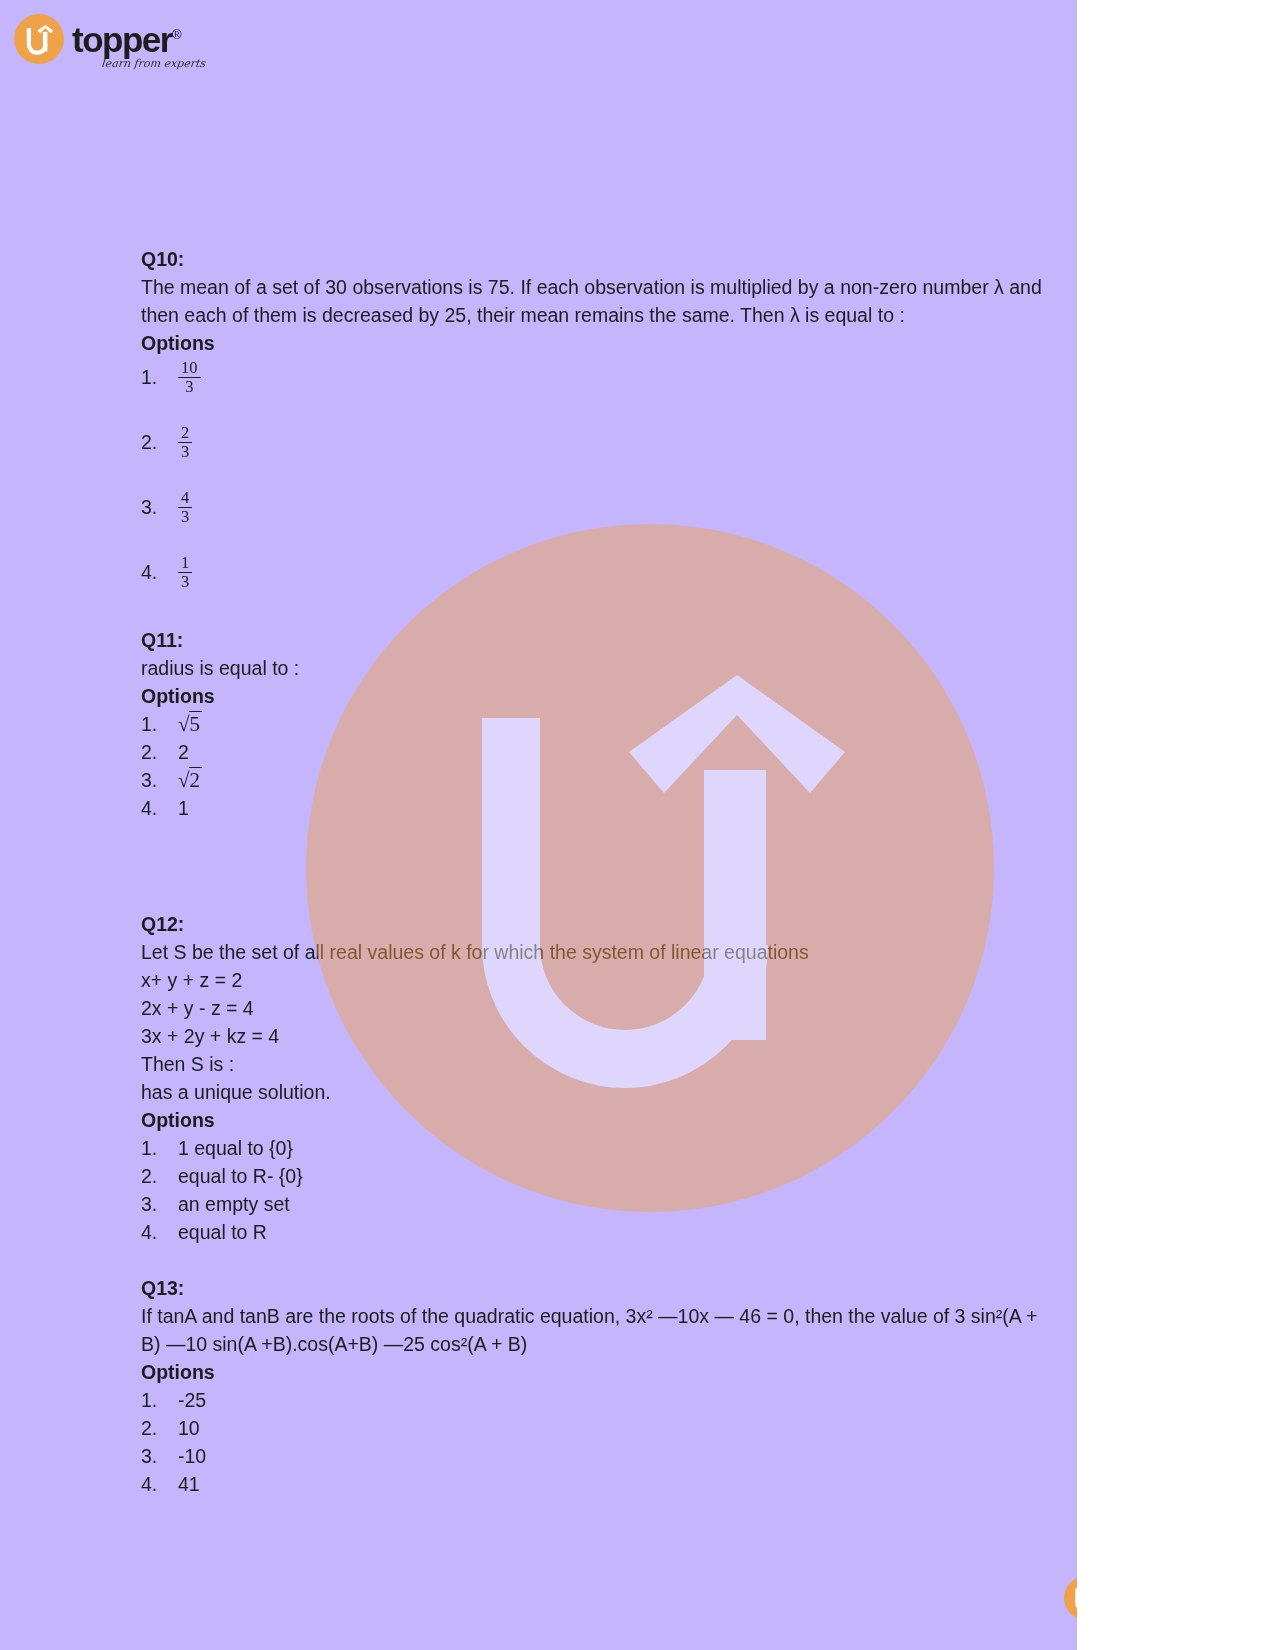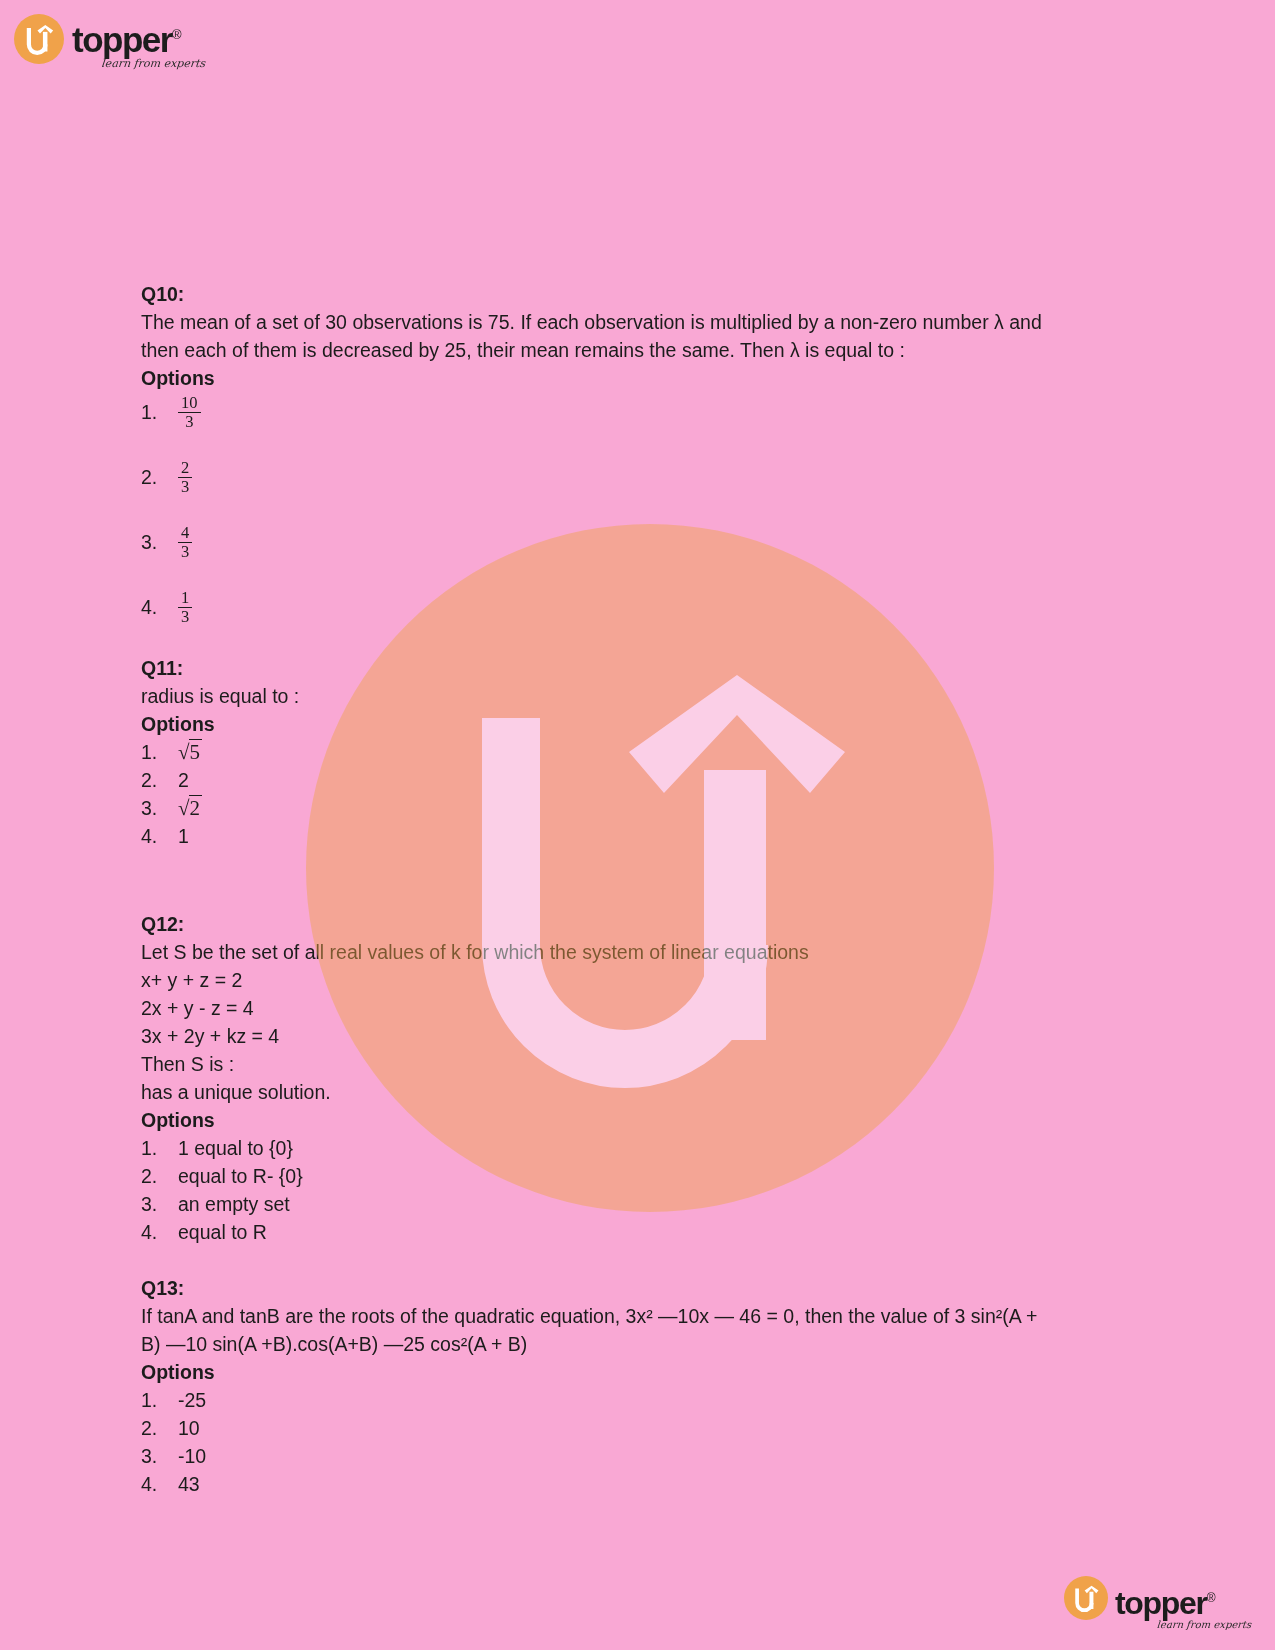--- a/index.html
+++ b/index.html
@@ -1,17 +1,17 @@
 <!DOCTYPE html>
 <html><head>
 <meta charset="utf-8">
 <style>
   html,body{margin:0;padding:0;background:#ffffff;}
   .page{
-    position:relative;width:1275px;height:1650px;background:#f9a8d4;
+    position:relative;width:1077px;height:1650px;background:#c4b5fd;
     font-family:"Liberation Sans",sans-serif;color:#1c1c1c;overflow:hidden;
   }
   
   .logo{position:absolute;z-index:10;}
   .logo-word{position:absolute;font-weight:700;letter-spacing:-1.5px;color:#1d1d1d;white-space:nowrap;}
   .logo-tagline{
     position:absolute;font-family:"DejaVu Serif",serif;font-style:italic;
     color:#2a2a2a;text-align:right;white-space:nowrap;transform:skewX(-8deg);
   }
   
@@ -44,21 +44,21 @@
   </svg>
 
   <div class="logo" style="left:0;top:0;width:260px;height:80px;">
     <svg style="position:absolute;left:14px;top:14px;" width="50" height="50">
       <use href="#umark" width="50" height="50"></use>
     </svg>
     <div class="logo-word" style="left:72px;top:20px;font-size:35px;"><span>topper</span><sup style="font-size:13px;font-weight:400;">®</sup></div>
     <div class="logo-tagline" style="left:72px;top:57px;width:134px;font-size:11px;">learn from experts</div>
   </div>
 
-  <div class="q" style="top:245px;margin-top:35px;">
+  <div class="q" style="top:245px;">
     <div class="ln bold">Q10:</div>
     <div class="ln">The mean of a set of 30 observations is 75. If each observation is multiplied by a non-zero number λ and</div>
     <div class="ln">then each of them is decreased by 25, their mean remains the same. Then λ is equal to :</div>
     <div class="ln bold">Options</div>
 
     <div class="fracrow">
       <span class="optnum">1.</span>
       <span class="frac">
         <span class="frac-num">10</span>
         <span class="frac-den">3</span>
@@ -80,21 +80,21 @@
     </div>
     <div class="fracrow">
       <span class="optnum">4.</span>
       <span class="frac">
         <span class="frac-num">1</span>
         <span class="frac-den">3</span>
       </span>
     </div>
   </div>
 
-  <div class="q" style="top:626px;margin-top:28px;">
+  <div class="q" style="top:626px;">
     <div class="ln bold">Q11:</div>
     <div class="ln">radius is equal to :</div>
     <div class="ln bold">Options</div>
 
     <div class="optrow">
       <span class="optnum">1.</span>
       <span class="sqrt"><span>√</span><span class="radicand">5</span></span>
     </div>
     <div class="optrow">
       <span class="optnum">2.</span>
@@ -151,21 +151,21 @@
     <div class="optrow">
       <span class="optnum">2.</span>
       <span>10</span>
     </div>
     <div class="optrow">
       <span class="optnum">3.</span>
       <span>-10</span>
     </div>
     <div class="optrow">
       <span class="optnum">4.</span>
-      <span>43</span>
+      <span>41</span>
     </div>
   </div>
 
   <svg class="watermark" width="688" height="688">
     <use href="#umark" width="688" height="688"></use>
   </svg>
 
   <div class="logo" style="left:1040px;top:1560px;width:235px;height:90px;">
     <svg style="position:absolute;left:24px;top:16px;" width="44" height="44">
       <use href="#umark" width="44" height="44"></use>

